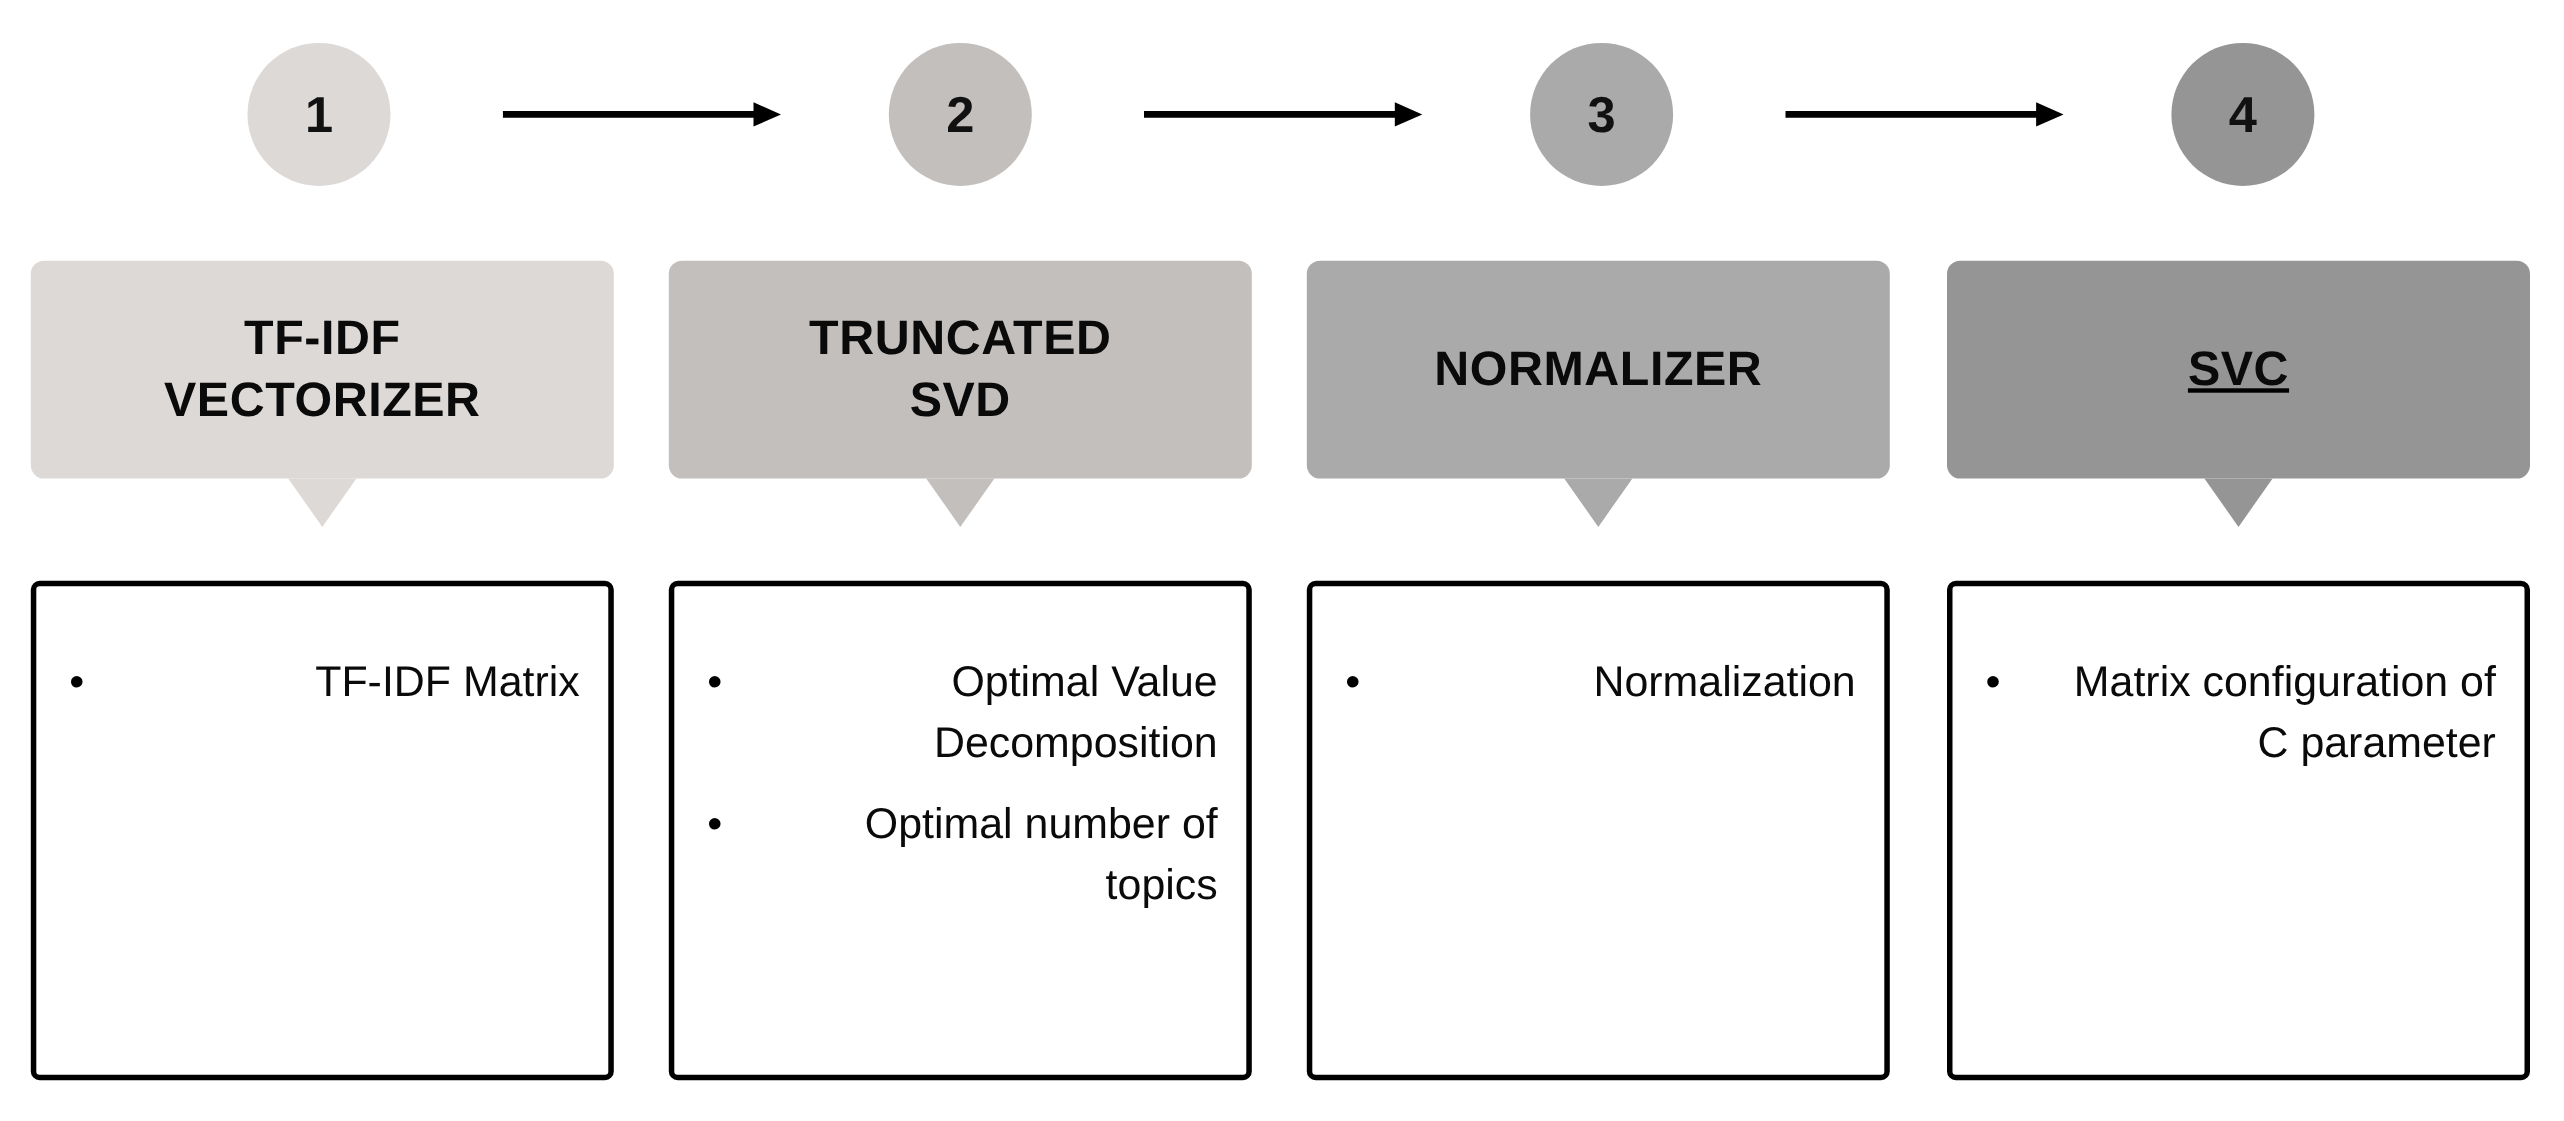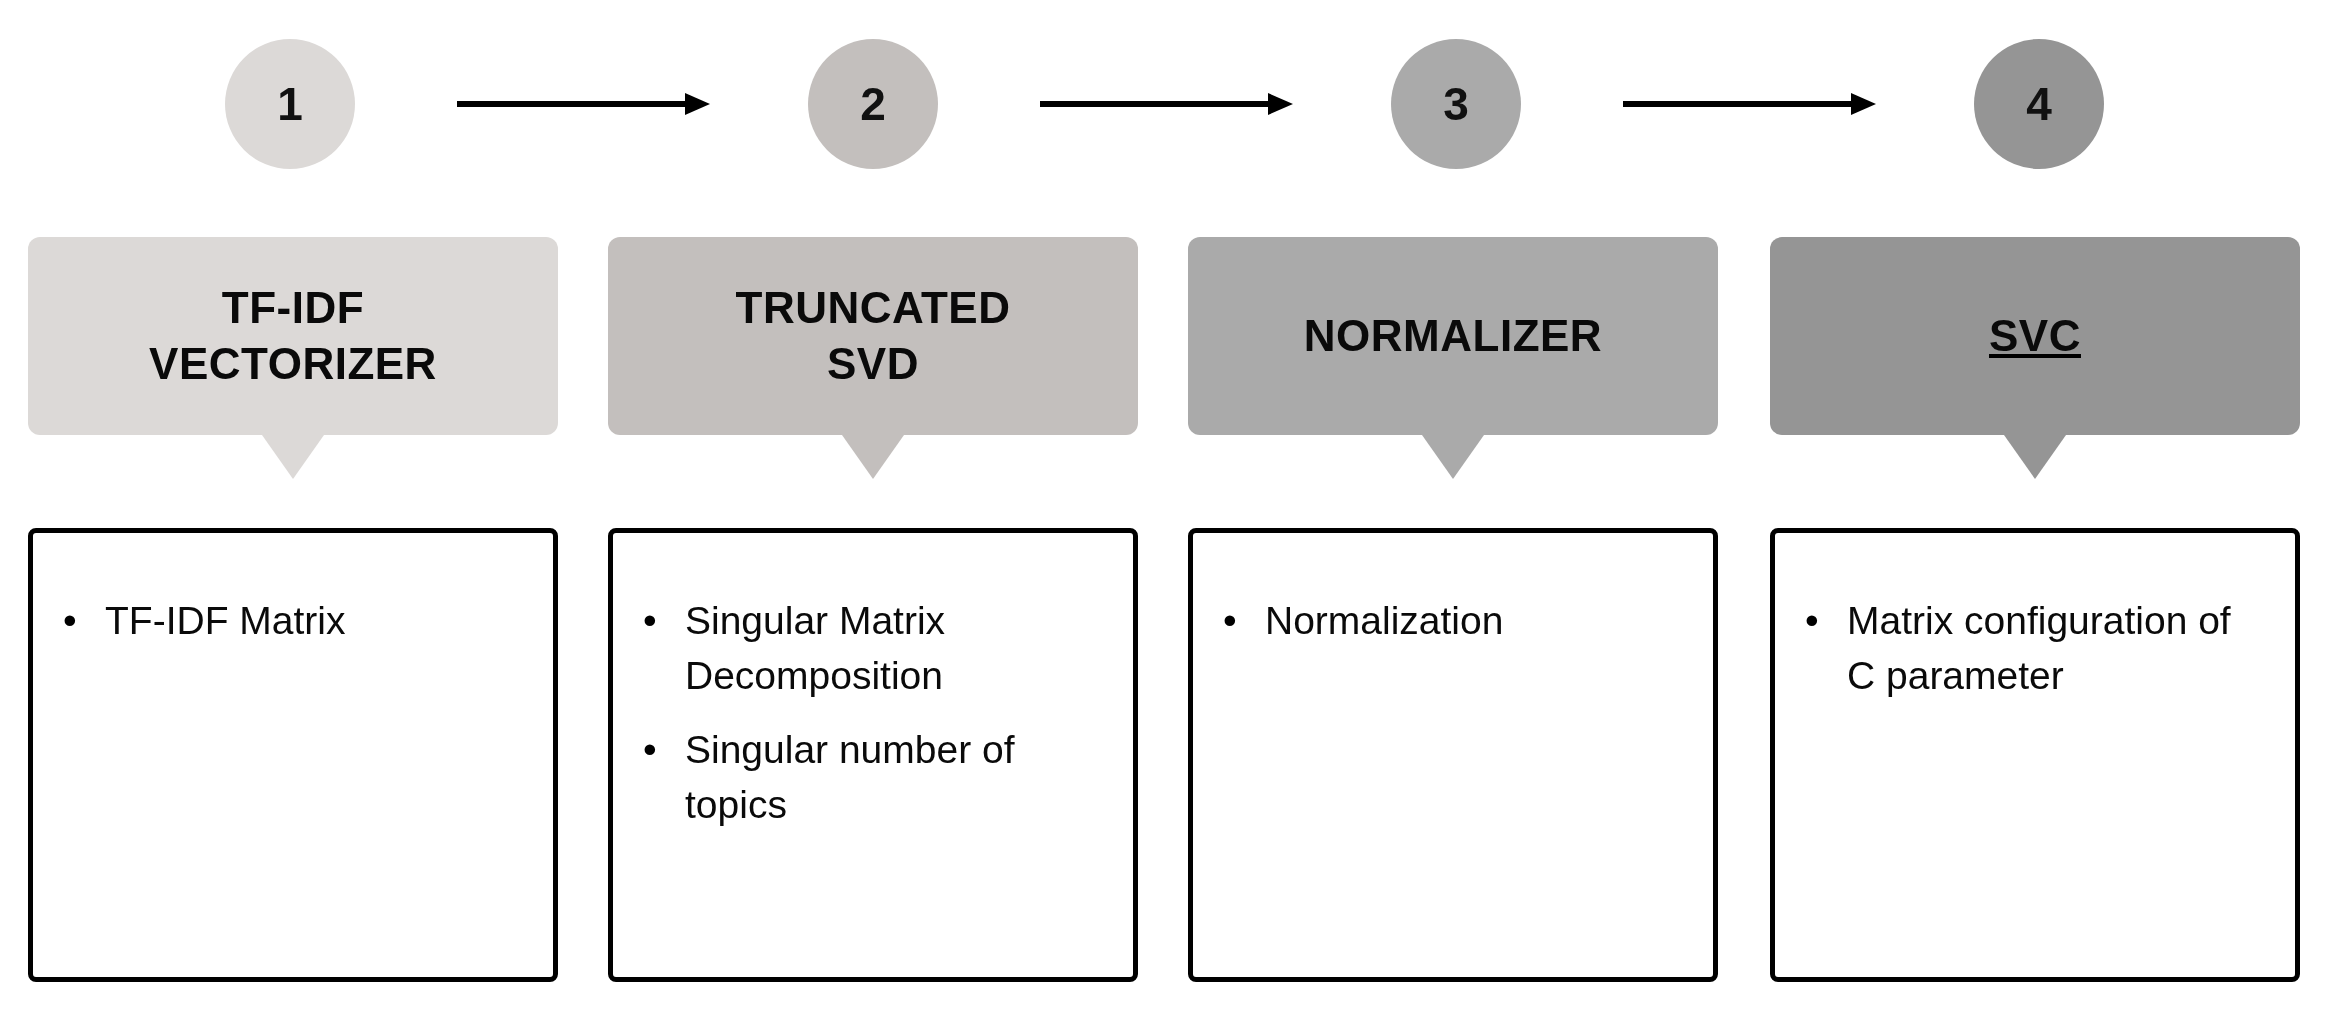--- a/index.html
+++ b/index.html
@@ -98,20 +98,21 @@
   .bullet-dot {
     flex: 0 0 auto;
     width: 42px;
     font-size: 39px;
     line-height: 1.42;
     text-align: left;
     color: #000000;
   }
   .bullet-text {
     flex: 1 1 auto;
+    text-align: right;
   }
 </style>
 </head>
 <body>
 
 <div id="canvas">
 
   <div class="step-circle" id="circle-1" style="left: 225px; top: 39px; background: rgb(220, 217, 215);">
     <span>1</span>
   </div>
@@ -166,25 +167,25 @@
         <span class="bullet-dot">•</span>
         <span class="bullet-text">TF-IDF Matrix</span>
       </li>
     </ul>
   </div>
 
   <div class="detail-box" style="left:608px; top:528px;">
     <ul class="bullet-list">
       <li class="bullet-item">
         <span class="bullet-dot">•</span>
-        <span class="bullet-text">Singular Matrix Decomposition</span>
-      </li>
-      <li class="bullet-item">
-        <span class="bullet-dot">•</span>
-        <span class="bullet-text">Singular number of topics</span>
+        <span class="bullet-text">Optimal Value Decomposition</span>
+      </li>
+      <li class="bullet-item">
+        <span class="bullet-dot">•</span>
+        <span class="bullet-text">Optimal number of topics</span>
       </li>
     </ul>
   </div>
 
   <div class="detail-box" style="left:1188px; top:528px;">
     <ul class="bullet-list">
       <li class="bullet-item">
         <span class="bullet-dot">•</span>
         <span class="bullet-text">Normalization</span>
       </li>

